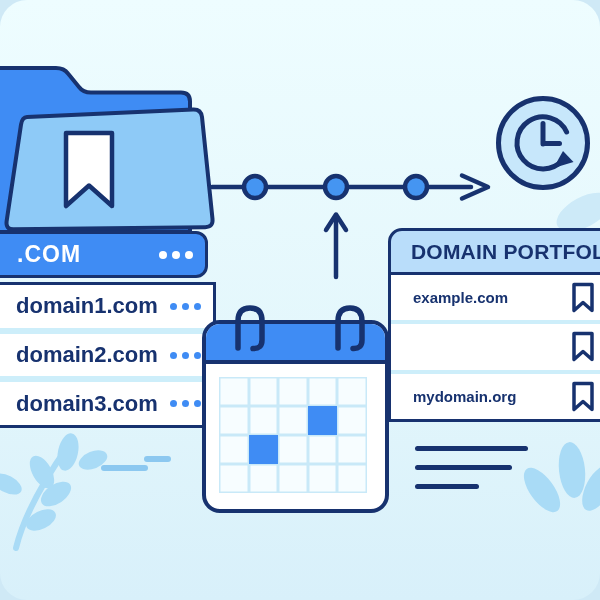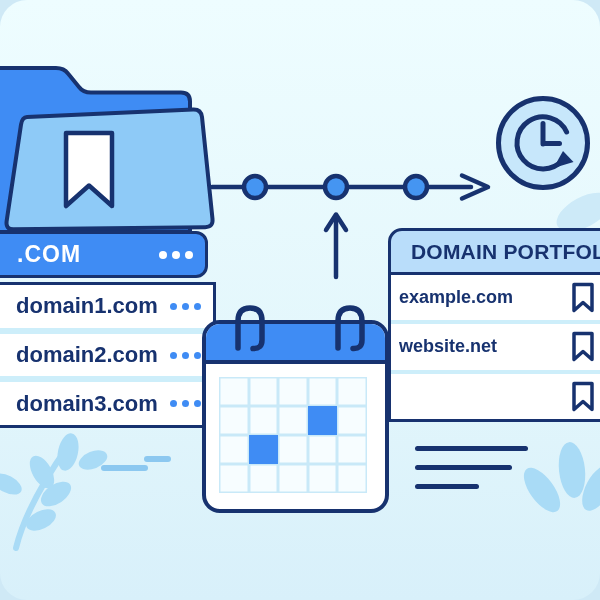--- a/index.html
+++ b/index.html
@@ -35,21 +35,21 @@
     display:flex;align-items:center;z-index:7;
   }
   .pf-header .lbl{color:#17326f;font-weight:800;font-size:21px;letter-spacing:.2px;padding-left:20px;white-space:nowrap;}
   .pf-body{
     left:388px;top:275px;width:234px;height:147px;box-sizing:border-box;
     background:#fff;border:3.5px solid #17326f;border-top:none;
     display:flex;flex-direction:column;z-index:7;
   }
   .pf-body .sep{height:4px;}
   .pf-row{flex:1;display:flex;align-items:center;}
-  .pf-row .lbl{color:#17326f;font-weight:700;font-size:18px;padding-left:8px;}
+  .pf-row .lbl{color:#17326f;font-weight:700;font-size:15px;padding-left:22px;}
   .pf-row svg{margin-left:auto;margin-right:24px;}
   
   .cal-body{
     left:202px;top:320px;width:187px;height:193px;box-sizing:border-box;
     background:#fff;border:4px solid #17326f;border-radius:18px;overflow:hidden;z-index:5;
   }
   .cal-band{height:36px;background:#3f8cf4;border-bottom:4px solid #17326f;}
   .cal-grid{
     position:absolute;left:13px;top:53px;
     display:grid;grid-template-columns:repeat(5,29.6px);grid-auto-rows:29px;
@@ -189,27 +189,27 @@
   </div>
   <div class="abs pf-body">
     <div class="pf-row">
       <span class="lbl">example.com</span>
       <svg width="24" height="31" viewBox="0 0 24 31">
         <path d="M3 2.5 H21 V28.5 L12 20.5 L3 28.5 Z" fill="#ffffff" stroke="#17326f" stroke-width="3.5" stroke-linejoin="round"></path>
       </svg>
     </div>
     <div class="sep"></div>
     <div class="pf-row">
-      <span class="lbl">website.net</span>
       <svg width="24" height="31" viewBox="0 0 24 31">
         <path d="M3 2.5 H21 V28.5 L12 20.5 L3 28.5 Z" fill="#ffffff" stroke="#17326f" stroke-width="3.5" stroke-linejoin="round"></path>
       </svg>
     </div>
     <div class="sep"></div>
     <div class="pf-row">
+      <span class="lbl">mydomain.org</span>
       <svg width="24" height="31" viewBox="0 0 24 31">
         <path d="M3 2.5 H21 V28.5 L12 20.5 L3 28.5 Z" fill="#ffffff" stroke="#17326f" stroke-width="3.5" stroke-linejoin="round"></path>
       </svg>
     </div>
   </div>
 
   <div class="abs tline" style="left:415px;top:446px;width:113px"></div>
   <div class="abs tline" style="left:415px;top:465px;width:97px"></div>
   <div class="abs tline" style="left:415px;top:484px;width:64px"></div>
 

